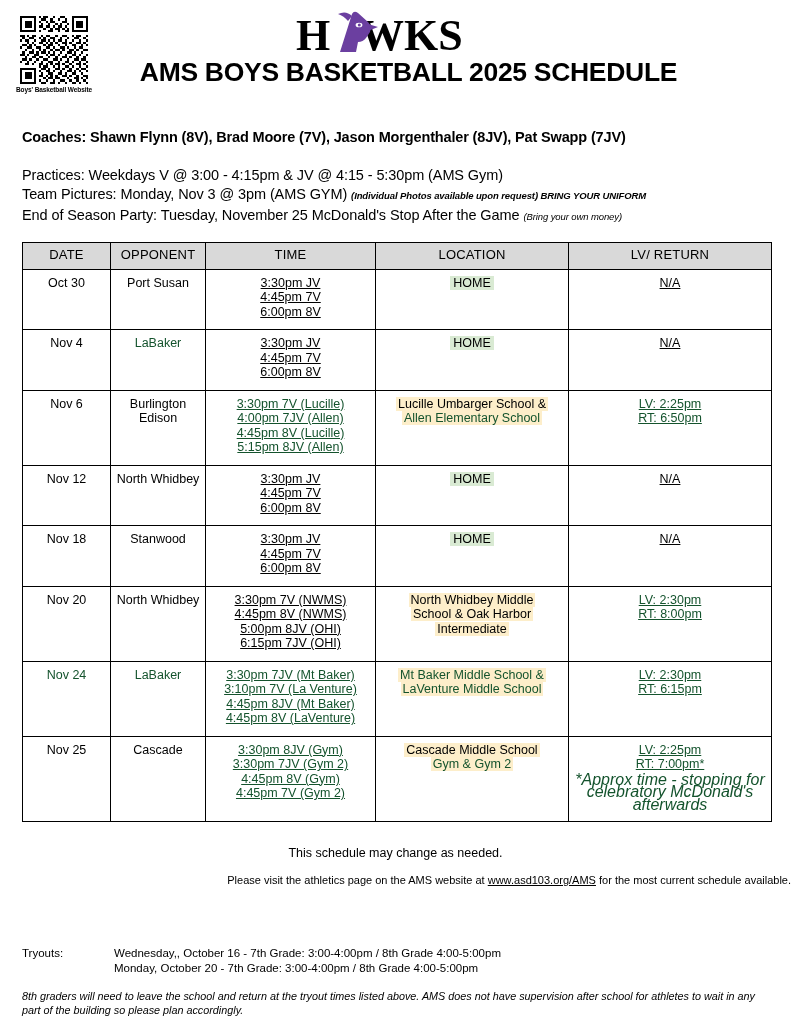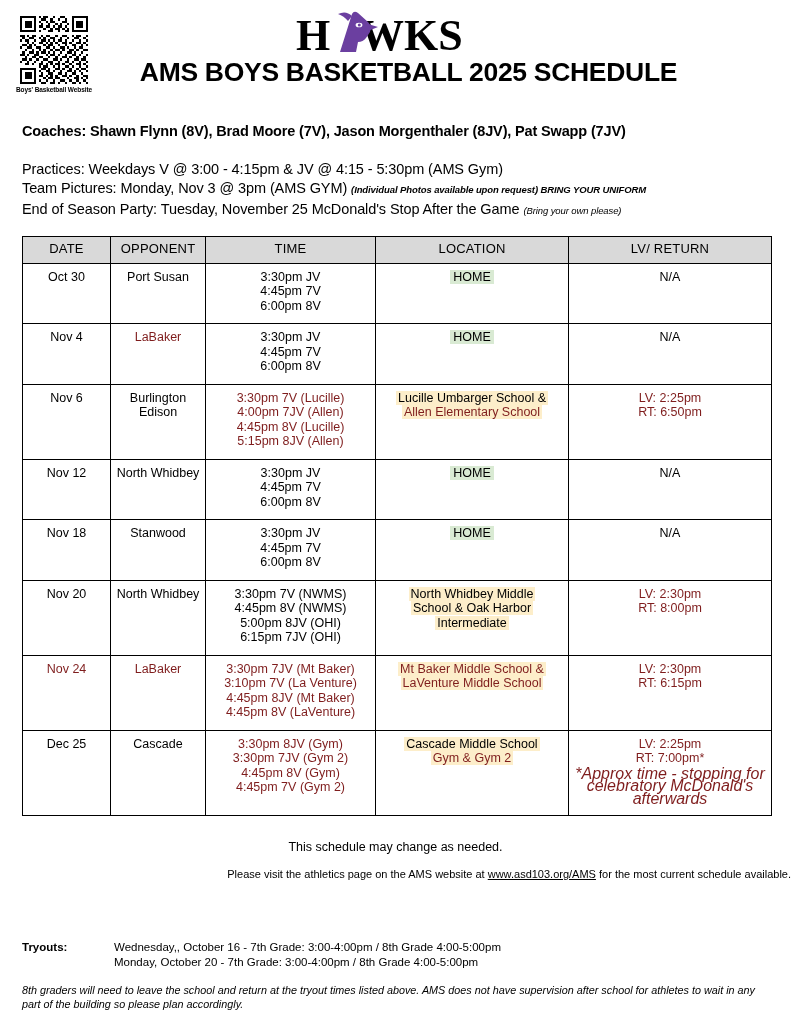--- a/index.html
+++ b/index.html
@@ -75,21 +75,21 @@
 
   
   .info {
     padding: 0 20px 0 22px;
     font-size: 14.5px;
     line-height: 19.5px;
   }
   .coaches {
     font-weight: bold;
     font-size: 14.5px;
-    margin-top: 14px;
+    margin-top: 20px;
     letter-spacing: -0.15px;
   }
   .info-lines {
     margin-top: 18px;
   }
   .info-line {
     white-space: nowrap;
     letter-spacing: -0.1px;
   }
   .smallnote {
@@ -127,32 +127,32 @@
     padding: 5px 3px 6px 3px;
     letter-spacing: 0.2px;
     vertical-align: middle;
   }
   col.c-date { width: 88px; }
   col.c-opp  { width: 95px; }
   col.c-time { width: 170px; }
   col.c-loc  { width: 193px; }
   col.c-lv   { width: 203px; }
 
-  .blue { color: #7f1d1d; }
+  .blue { color: #14532d; }
   .hl-home {
     background: #d9ead3;
     padding: 0 3px;
   }
   .hl-tan {
     background: #fdeeca;
     padding: 0 2px;
     box-decoration-break: clone;
     -webkit-box-decoration-break: clone;
   }
-  .cell-lines div { white-space: nowrap; }
+  .cell-lines div { white-space: nowrap; text-decoration: underline; }
   .note-ital {
     font-style: italic;
     font-size: 16px;
     line-height: 12.5px;
     display: block;
     margin-top: 2px;
   }
 
   .updated {
     text-align: right;
@@ -183,21 +183,20 @@
   .tryouts {
     margin: 60px 20px 0 22px;
     font-size: 11.5px;
     line-height: 15px;
     position: relative;
   }
   .tryouts-label {
     position: absolute;
     left: 0;
     top: 0;
-    font-weight: bold;
   }
   .tryouts-lines {
     margin-left: 92px;
   }
   .tryouts-lines div { white-space: nowrap; }
 
   .ital-para {
     margin: 13px 20px 0 22px;
     font-size: 10.8px;
     font-style: italic;
@@ -467,21 +466,21 @@
     </div>
 
     <div class="doc-title">AMS BOYS BASKETBALL 2025 SCHEDULE</div>
   </div>
 
   <div class="info">
     <div class="coaches">Coaches: Shawn Flynn (8V), Brad Moore (7V), Jason Morgenthaler (8JV), Pat Swapp (7JV)</div>
     <div class="info-lines">
       <div class="info-line">Practices: Weekdays V @ 3:00 - 4:15pm &amp; JV @ 4:15 - 5:30pm (AMS Gym)</div>
       <div class="info-line"><span>Team Pictures: Monday, Nov 3 @ 3pm (AMS GYM)</span> <span class="smallnote">(Individual Photos available upon request) BRING YOUR UNIFORM</span></div>
-      <div class="info-line"><span>End of Season Party: Tuesday, November 25 McDonald's Stop After the Game</span> <span class="smallnote2">(Bring your own please)</span></div>
+      <div class="info-line"><span>End of Season Party: Tuesday, November 25 McDonald's Stop After the Game</span> <span class="smallnote2">(Bring your own money)</span></div>
     </div>
   </div>
 
   <div class="table-wrap">
     <table class="sched">
       <colgroup>
         <col class="c-date">
           <col class="c-opp">
           <col class="c-time">
           <col class="c-loc">
@@ -606,21 +605,21 @@
             <td>
               <div><span class="hl-tan blue">Mt Baker Middle School &amp;</span></div>
               <div><span class="hl-tan blue">LaVenture Middle School</span></div>
             </td>
             <td class="cell-lines blue">
               <div>LV: 2:30pm</div>
               <div>RT: 6:15pm</div>
             </td>
           </tr>
           <tr>
-            <td>Dec 25</td>
+            <td>Nov 25</td>
             <td>Cascade</td>
             <td class="cell-lines blue">
               <div>3:30pm 8JV (Gym)</div>
               <div>3:30pm 7JV (Gym 2)</div>
               <div>4:45pm 8V (Gym)</div>
               <div>4:45pm 7V (Gym 2)</div>
             </td>
             <td>
               <div><span class="hl-tan">Cascade Middle School</span></div>
               <div><span class="hl-tan blue">Gym &amp; Gym 2</span></div>

